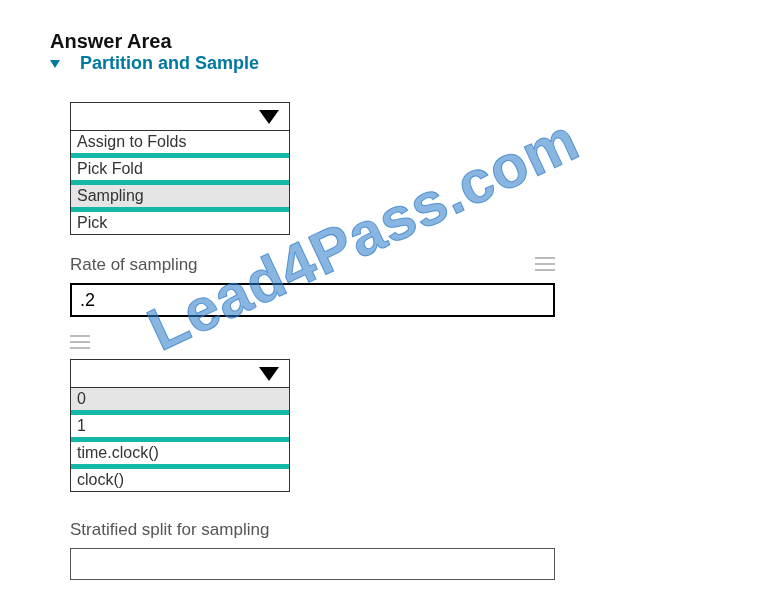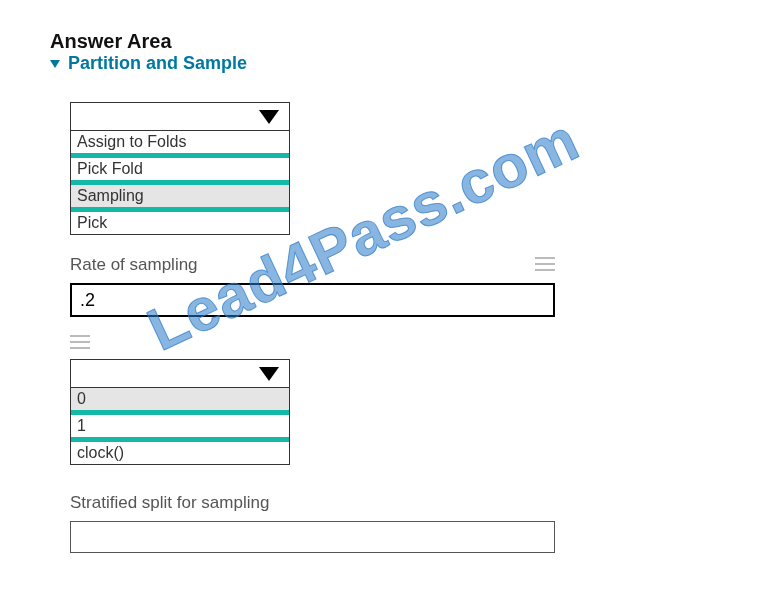--- a/index.html
+++ b/index.html
@@ -20,21 +20,21 @@
       font-weight: bold;
       color: #111;
     }
     .section-header {
       color: #0078a0;
       font-size: 18px;
       font-weight: 600;
       margin-bottom: 18px;
       display: flex;
       align-items: center;
-      gap: 6px;
+      gap: 18px;
       cursor: pointer;
     }
     .caret {
       display: inline-block;
       width: 0;
       height: 0;
       border-left: 5px solid transparent;
       border-right: 5px solid transparent;
       border-bottom: 8px solid #0078a0;
       transform: rotate(180deg);
@@ -182,20 +182,21 @@
     </div>
   </div>
   <div class="spacer-sm"></div>
   <div class="dropdown-box">
     <div class="dropdown-header">
       <div class="dropdown-arrow"></div>
     </div>
     <div id="seed-options">
         <div class="dropdown-option selected">0</div>
         <div class="dropdown-option">1</div>
+        <div class="dropdown-option">time.clock()</div>
         <div class="dropdown-option">clock()</div>
       </div>
   </div>
 
   <div class="spacer-md"></div>
 
   <div class="field-label">Stratified split for sampling</div>
   <div class="select-box">
     
     

